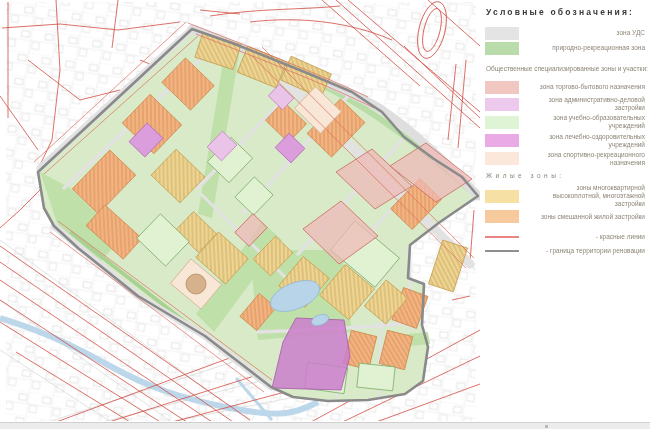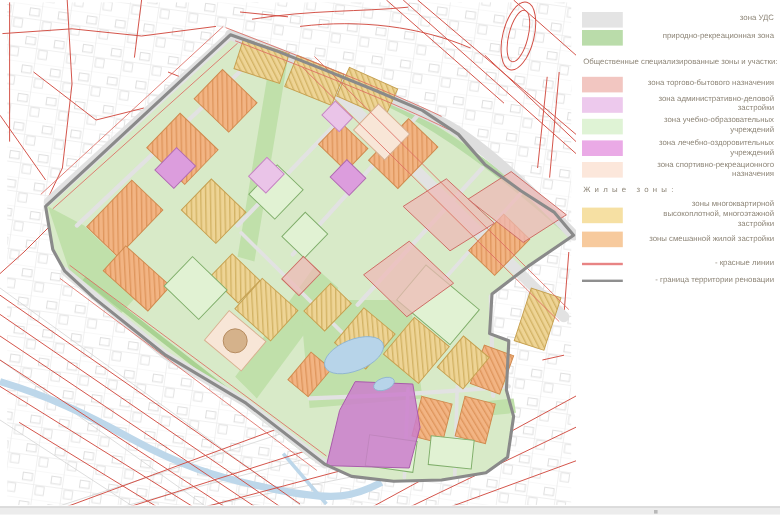--- a/index.html
+++ b/index.html
@@ -190,20 +190,21 @@
           <path d="M58,221 L272,380 M50,232 L264,392"></path>
           <path d="M198,36 L44,174 M186,22 L34,162"></path>
         </g>
 
         <polygon points="192,29 232,43 270,58 312,75 352,92 382,112 404,137 434,159 462,177 478,196 440,222 410,245 408,278 424,284 422,325 428,347 423,381 405,394 368,400 328,401 293,397 271,387 205,336 138,296 78,248 54,226 44,208 38,172" fill="none" stroke="#8a8a8a" stroke-width="2.6" stroke-linejoin="round"></polygon>
       </g>
     </svg>
   </div>
 
   <div id="legend">
+    <div class="lg-title">Условные обозначения:</div>
 
     <div class="lg-row first">
       <span class="sw" style="background: rgb(228, 228, 228);"></span>
       <span class="lg-label">зона УДС</span>
     </div>
     <div class="lg-row">
       <span class="sw" style="background: rgb(186, 220, 170);"></span>
       <span class="lg-label">природно-рекреационная зона</span>
     </div>
 

